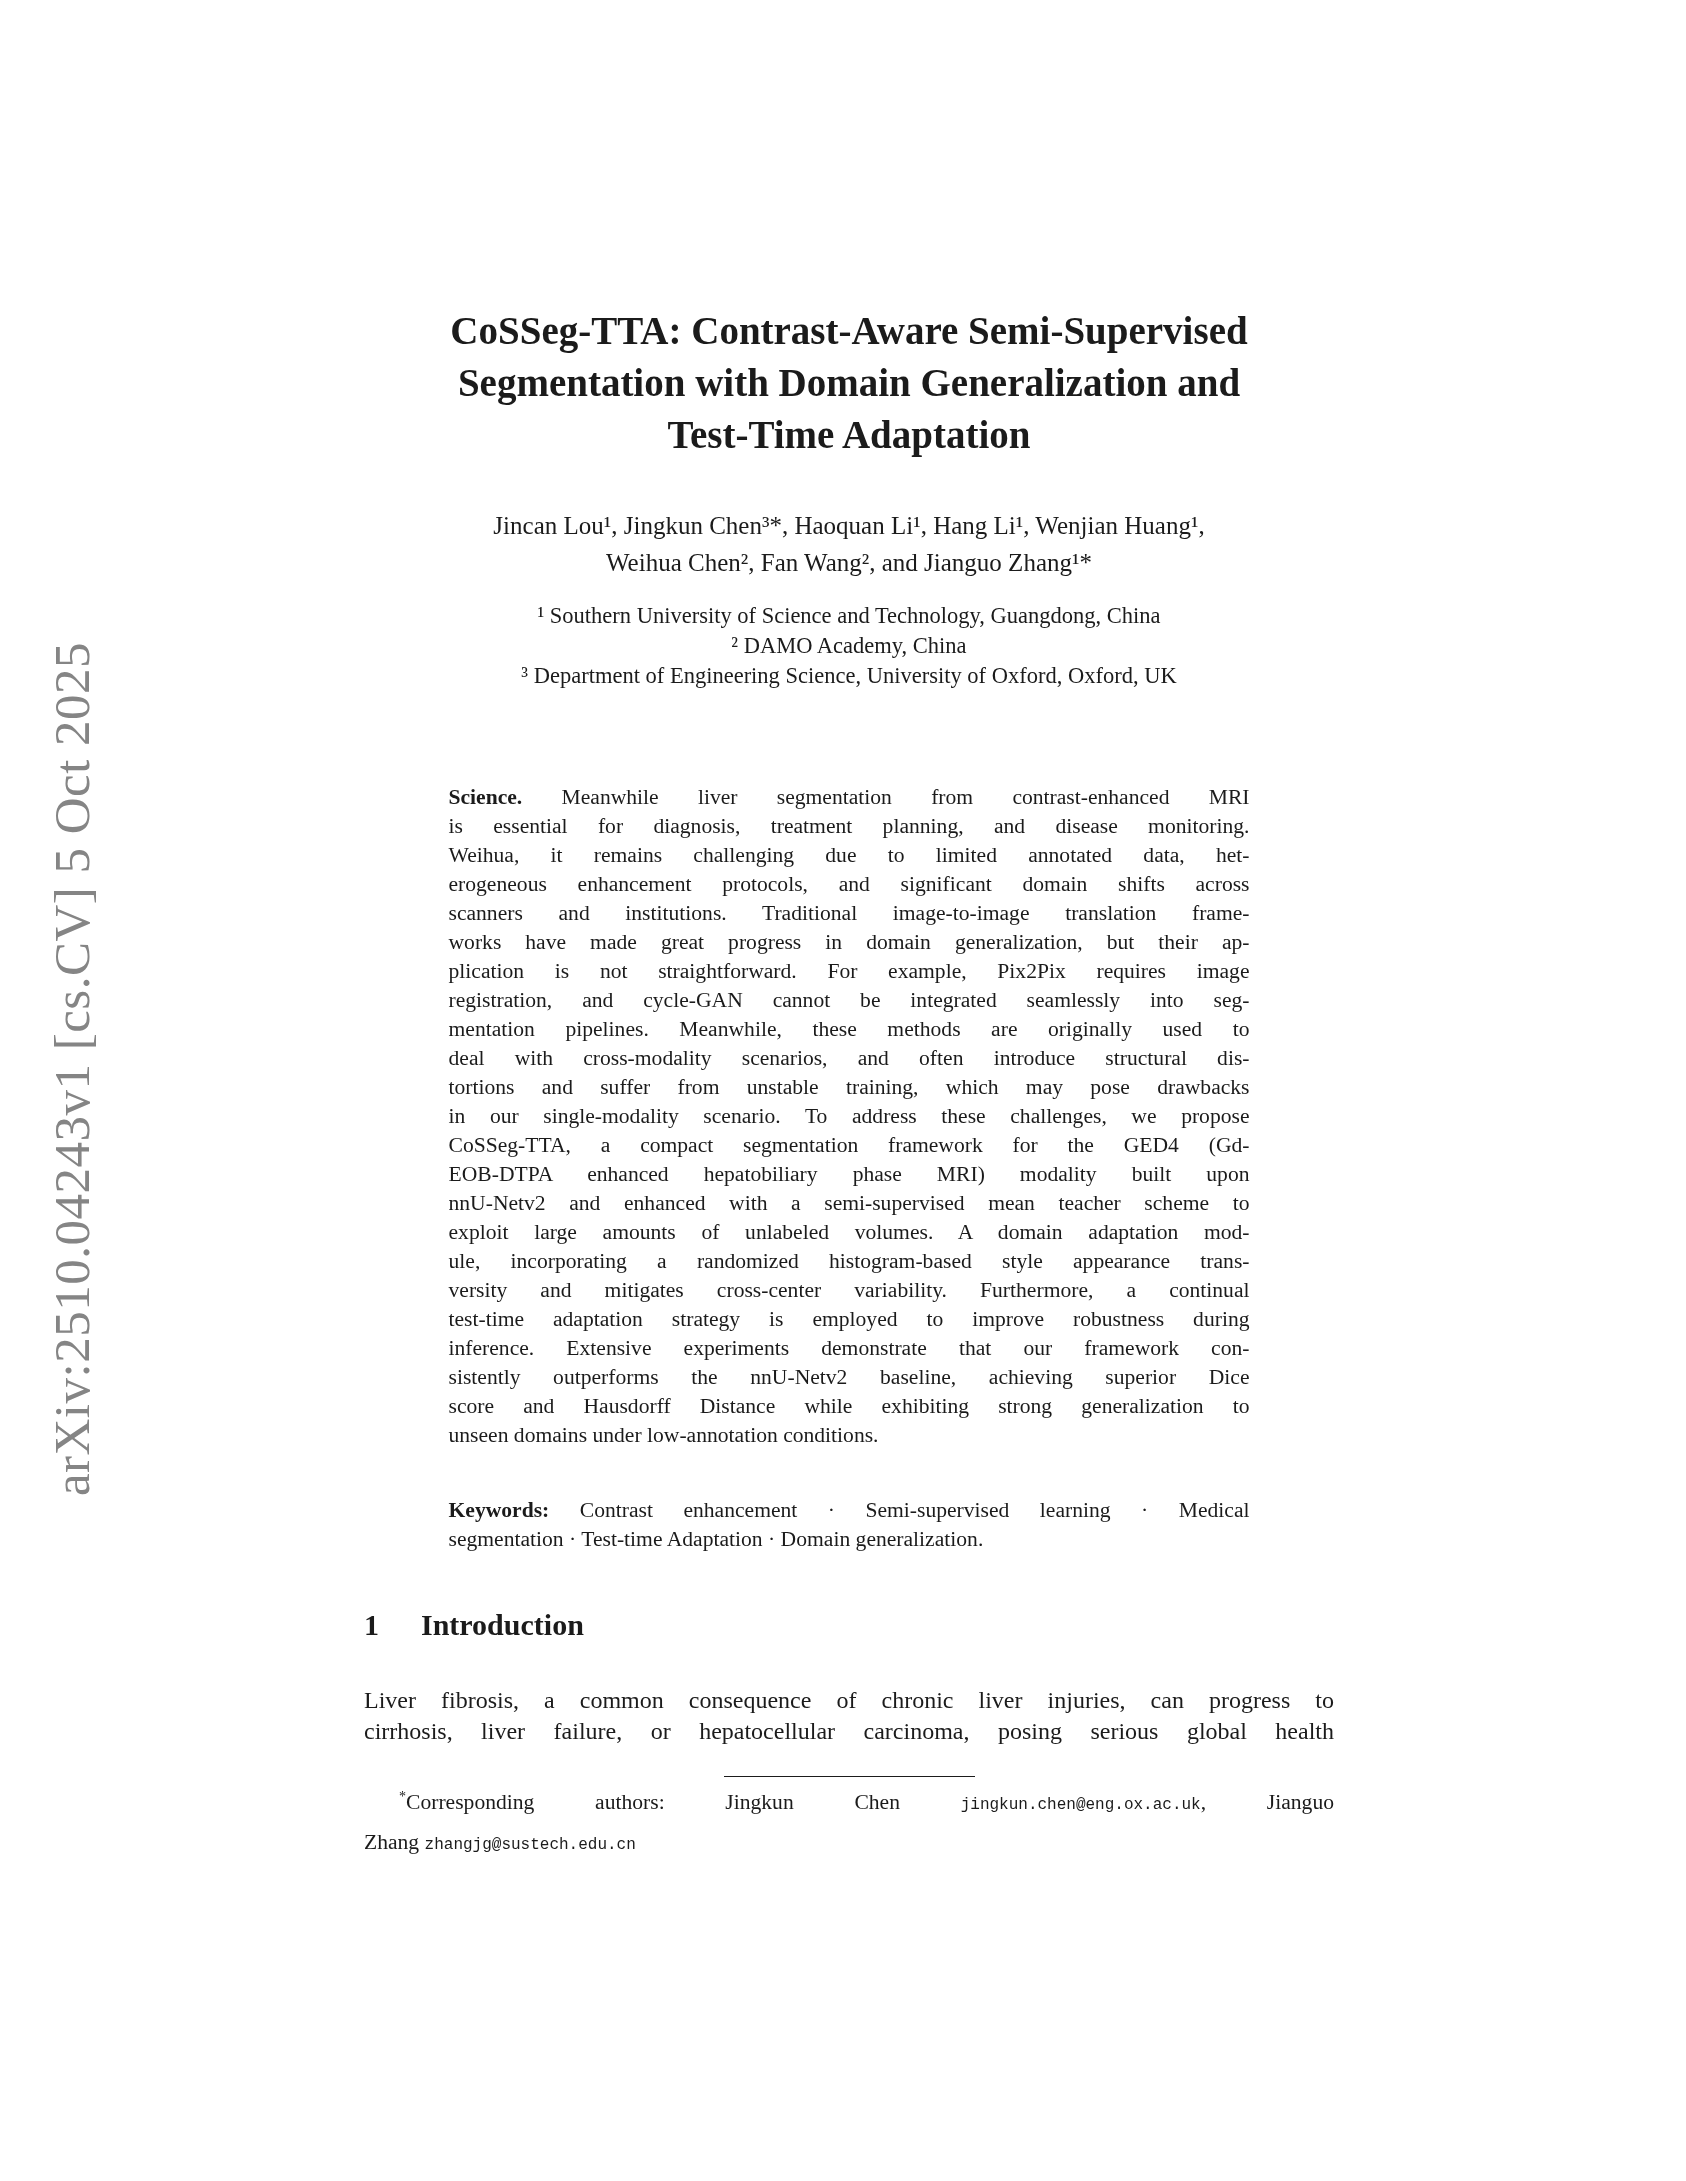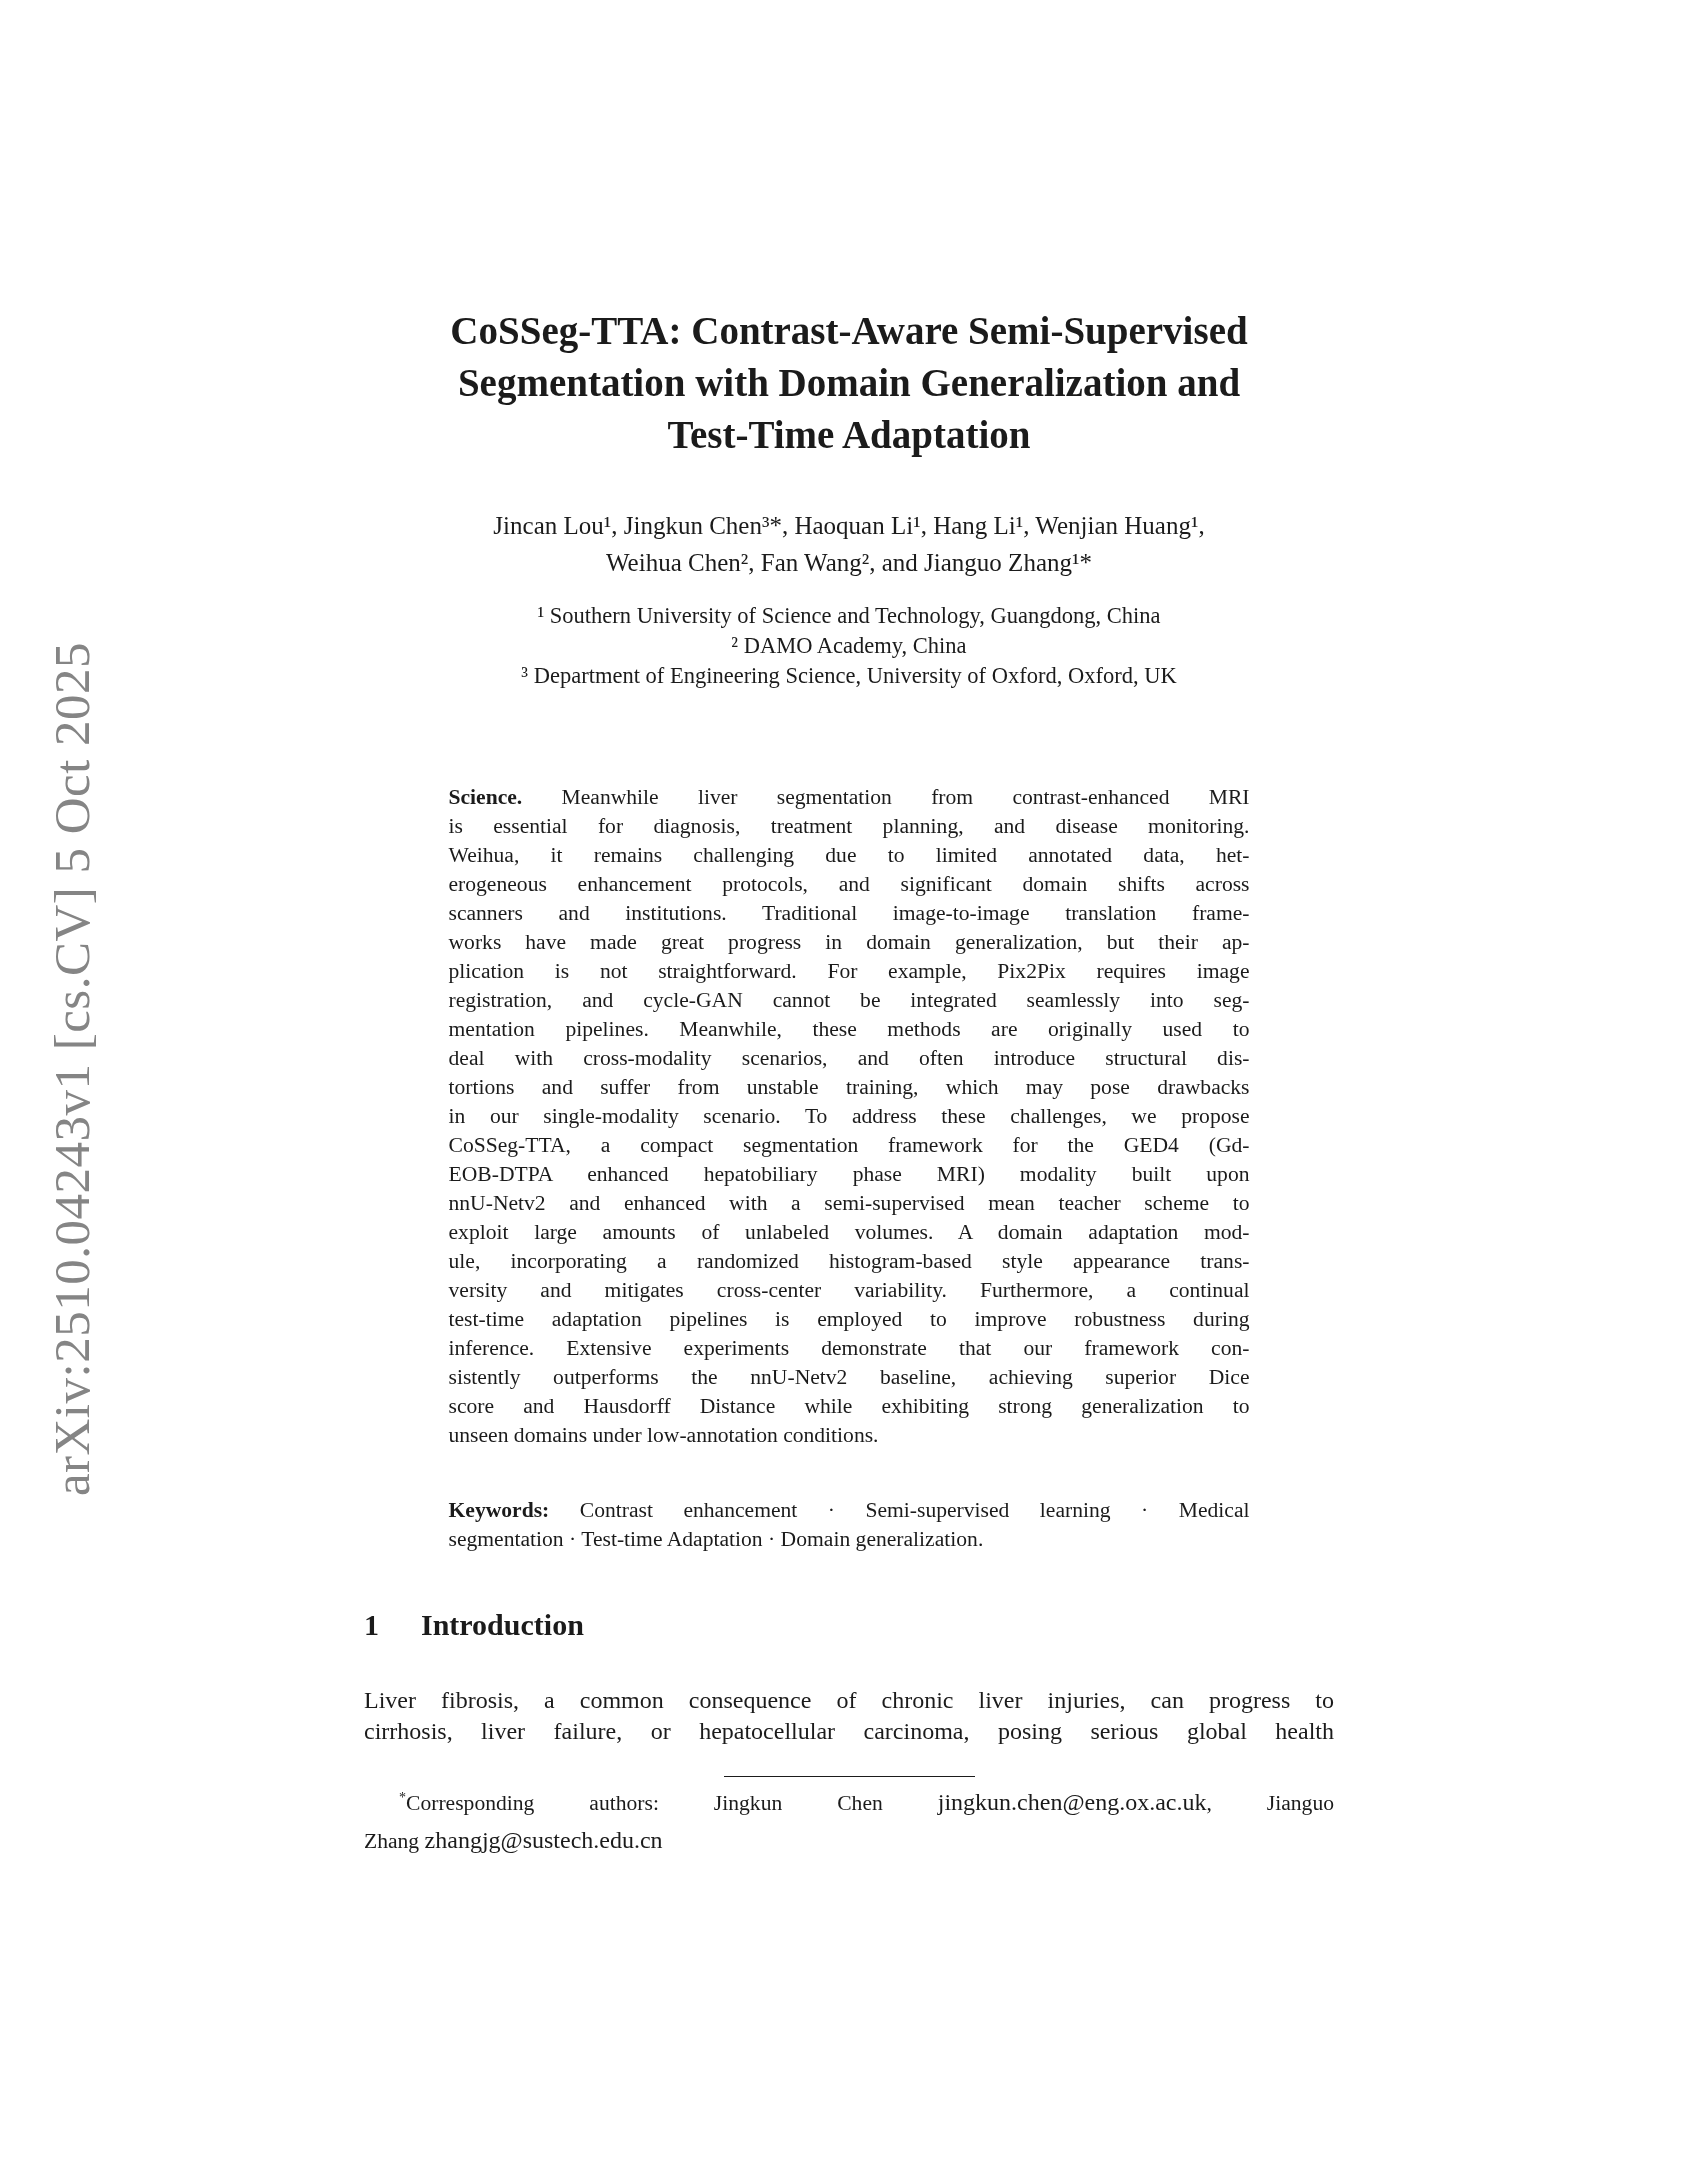--- a/index.html
+++ b/index.html
@@ -84,21 +84,21 @@
     margin-top: 3.7px;
     font-size: 21.6px;
     line-height: 37px;
   }
   .footnote .line1 { text-indent: 35px; }
   .footnote sup {
     font-size: 65%;
     vertical-align: super;
     line-height: 0;
   }
-  .mono { font-family: Liberation Serif, serif; font-size: 24px; }
+  .mono { font-family: Liberation Mono, monospace; font-size: 16px; }
   b.inlabel { font-weight: bold; }
 </style>
 </head>
 <body>
 
 <div class="page">
 
   <div class="watermark">arXiv:2510.04243v1  [cs.CV]  5 Oct 2025</div>
 
   <div class="content">
@@ -132,21 +132,21 @@
       <div class="jl">mentation pipelines. Meanwhile, these methods are originally used to</div>
       <div class="jl">deal with cross-modality scenarios, and often introduce structural dis-</div>
       <div class="jl">tortions and suffer from unstable training, which may pose drawbacks</div>
       <div class="jl">in our single-modality scenario. To address these challenges, we propose</div>
       <div class="jl">CoSSeg-TTA, a compact segmentation framework for the GED4 (Gd-</div>
       <div class="jl">EOB-DTPA enhanced hepatobiliary phase MRI) modality built upon</div>
       <div class="jl">nnU-Netv2 and enhanced with a semi-supervised mean teacher scheme to</div>
       <div class="jl">exploit large amounts of unlabeled volumes. A domain adaptation mod-</div>
       <div class="jl">ule, incorporating a randomized histogram-based style appearance trans-</div>
       <div class="jl">versity and mitigates cross-center variability. Furthermore, a continual</div>
-      <div class="jl">test-time adaptation pipelines is employed to improve robustness during</div>
+      <div class="jl">test-time adaptation strategy is employed to improve robustness during</div>
       <div class="jl">inference. Extensive experiments demonstrate that our framework con-</div>
       <div class="jl">sistently outperforms the nnU-Netv2 baseline, achieving superior Dice</div>
       <div class="jl">score and Hausdorff Distance while exhibiting strong generalization to</div>
       <div class="ll">unseen domains under low-annotation conditions.</div>
     </div>
 
     <div class="keywords">
       <div class="jl"><b class="inlabel">Keywords:</b> <span>Contrast enhancement · Semi-supervised learning · Medical</span></div>
       <div class="ll">segmentation · Test-time Adaptation · Domain generalization.</div>
     </div>

